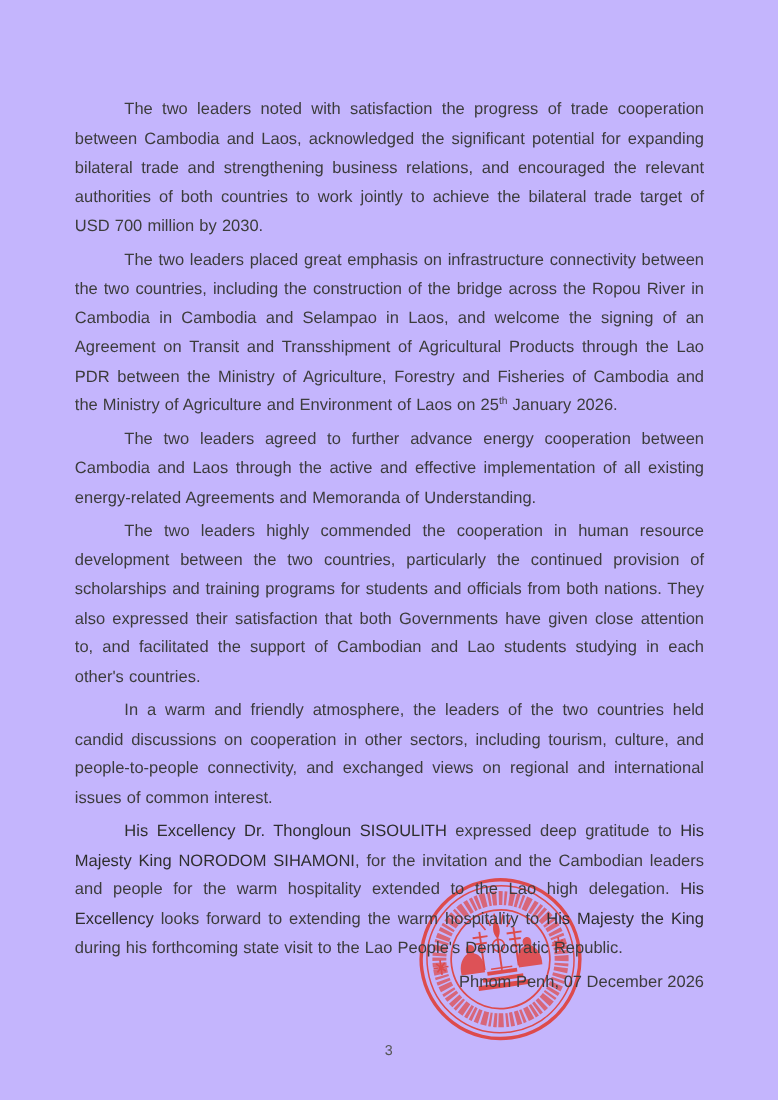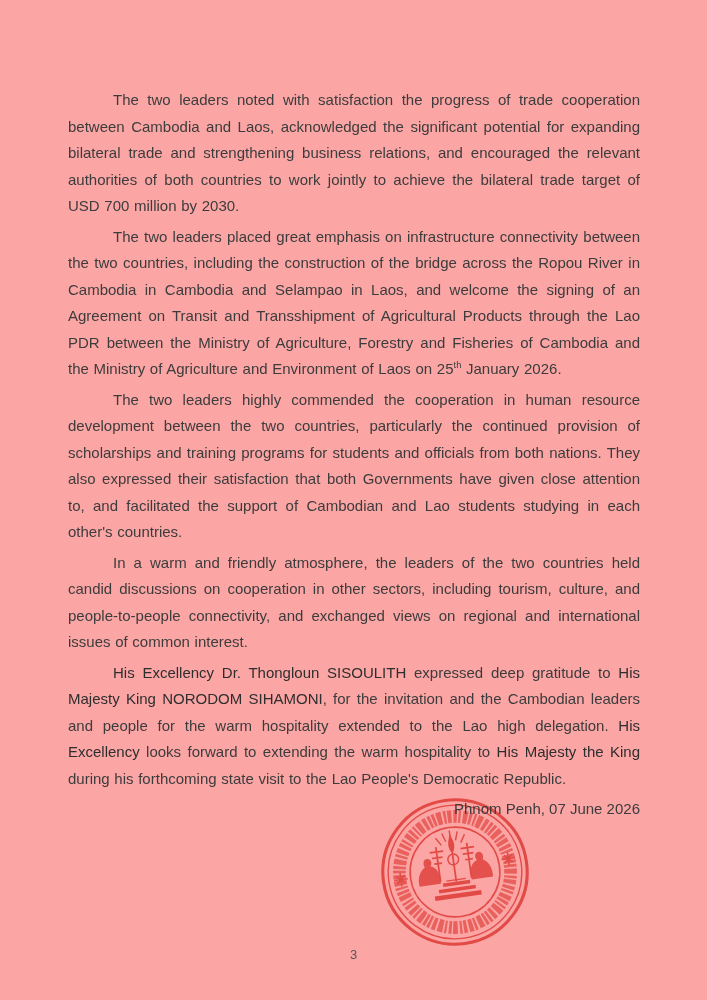--- a/index.html
+++ b/index.html
@@ -1,20 +1,20 @@
 <!DOCTYPE html>
 <html><head>
 <meta charset="utf-8">
 <style>
   html, body { margin: 0; padding: 0; background: #ffffff; }
   .page {
     position: relative;
     width: 707px;
     height: 1000px;
-    background: #fca5a5;
+    background: #c4b5fd;
     font-family: "Liberation Sans", "DejaVu Sans", sans-serif;
     overflow: hidden;
   }
   .content {
     position: absolute;
     left: 68px;
     top: 87px;
     width: 572px;
     color: #3c3c3c;
     font-size: 15px;
@@ -67,25 +67,26 @@
 </style>
 </head>
 <body>
 
 <div class="page">
 
   <div class="content">
     <div id="paragraphs">
         <p><span>The two leaders noted with satisfaction the progress of trade cooperation between Cambodia and Laos, acknowledged the significant potential for expanding bilateral trade and strengthening business relations, and encouraged the relevant authorities of both countries to work jointly to achieve the bilateral trade target of USD 700 million by 2030.</span></p>
         <p><span>The two leaders placed great emphasis on infrastructure connectivity between the two countries, including the construction of the bridge across the Ropou River in Cambodia in Cambodia and Selampao in Laos, and welcome the signing of an Agreement on Transit and Transshipment of Agricultural Products through the Lao PDR between the Ministry of Agriculture, Forestry and Fisheries of Cambodia and the Ministry of Agriculture and Environment of Laos on 25</span><sup>th</sup><span> January 2026.</span></p>
+        <p><span>The two leaders agreed to further advance energy cooperation between Cambodia and Laos through the active and effective implementation of all existing energy-related Agreements and Memoranda of Understanding.</span></p>
         <p><span>The two leaders highly commended the cooperation in human resource development between the two countries, particularly the continued provision of scholarships and training programs for students and officials from both nations. They also expressed their satisfaction that both Governments have given close attention to, and facilitated the support of Cambodian and Lao students studying in each other's countries.</span></p>
         <p><span>In a warm and friendly atmosphere, the leaders of the two countries held candid discussions on cooperation in other sectors, including tourism, culture, and people-to-people connectivity, and exchanged views on regional and international issues of common interest.</span></p>
         <p><b>His Excellency Dr. Thongloun SISOULITH</b><span> expressed deep gratitude to </span><b>His Majesty King NORODOM SIHAMONI</b><span>, for the invitation and the Cambodian leaders and people for the warm hospitality extended to the Lao high delegation. </span><b>His Excellency</b><span> looks forward to extending the warm hospitality to </span><b>His Majesty the King</b><span> during his forthcoming state visit to the Lao People's Democratic Republic.</span></p>
       </div>
-    <div class="dateline">Phnom Penh, 07 June 2026</div>
+    <div class="dateline">Phnom Penh, 07 December 2026</div>
   </div>
 
   <svg class="stamp" viewBox="0 0 160 160" xmlns="http://www.w3.org/2000/svg">
     <g transform="rotate(-8 80 80)" stroke="#e0433e" fill="none">
 
       <circle cx="80" cy="80" r="74" stroke-width="3.2"></circle>
       <circle cx="80" cy="80" r="68.5" stroke-width="1.4"></circle>
       <circle cx="80" cy="80" r="46" stroke-width="1.6"></circle>
 
       <circle cx="80" cy="80" r="57" stroke-width="13" opacity="0.75" stroke-dasharray="3 1.6 5 2 2.6 1.4 4.2 2 3.4 1.6 2.4 2.2 4.6 1.4 3 2 2.2 1.6 5.2 2 3.8 1.8 2.8 1.4"></circle>

